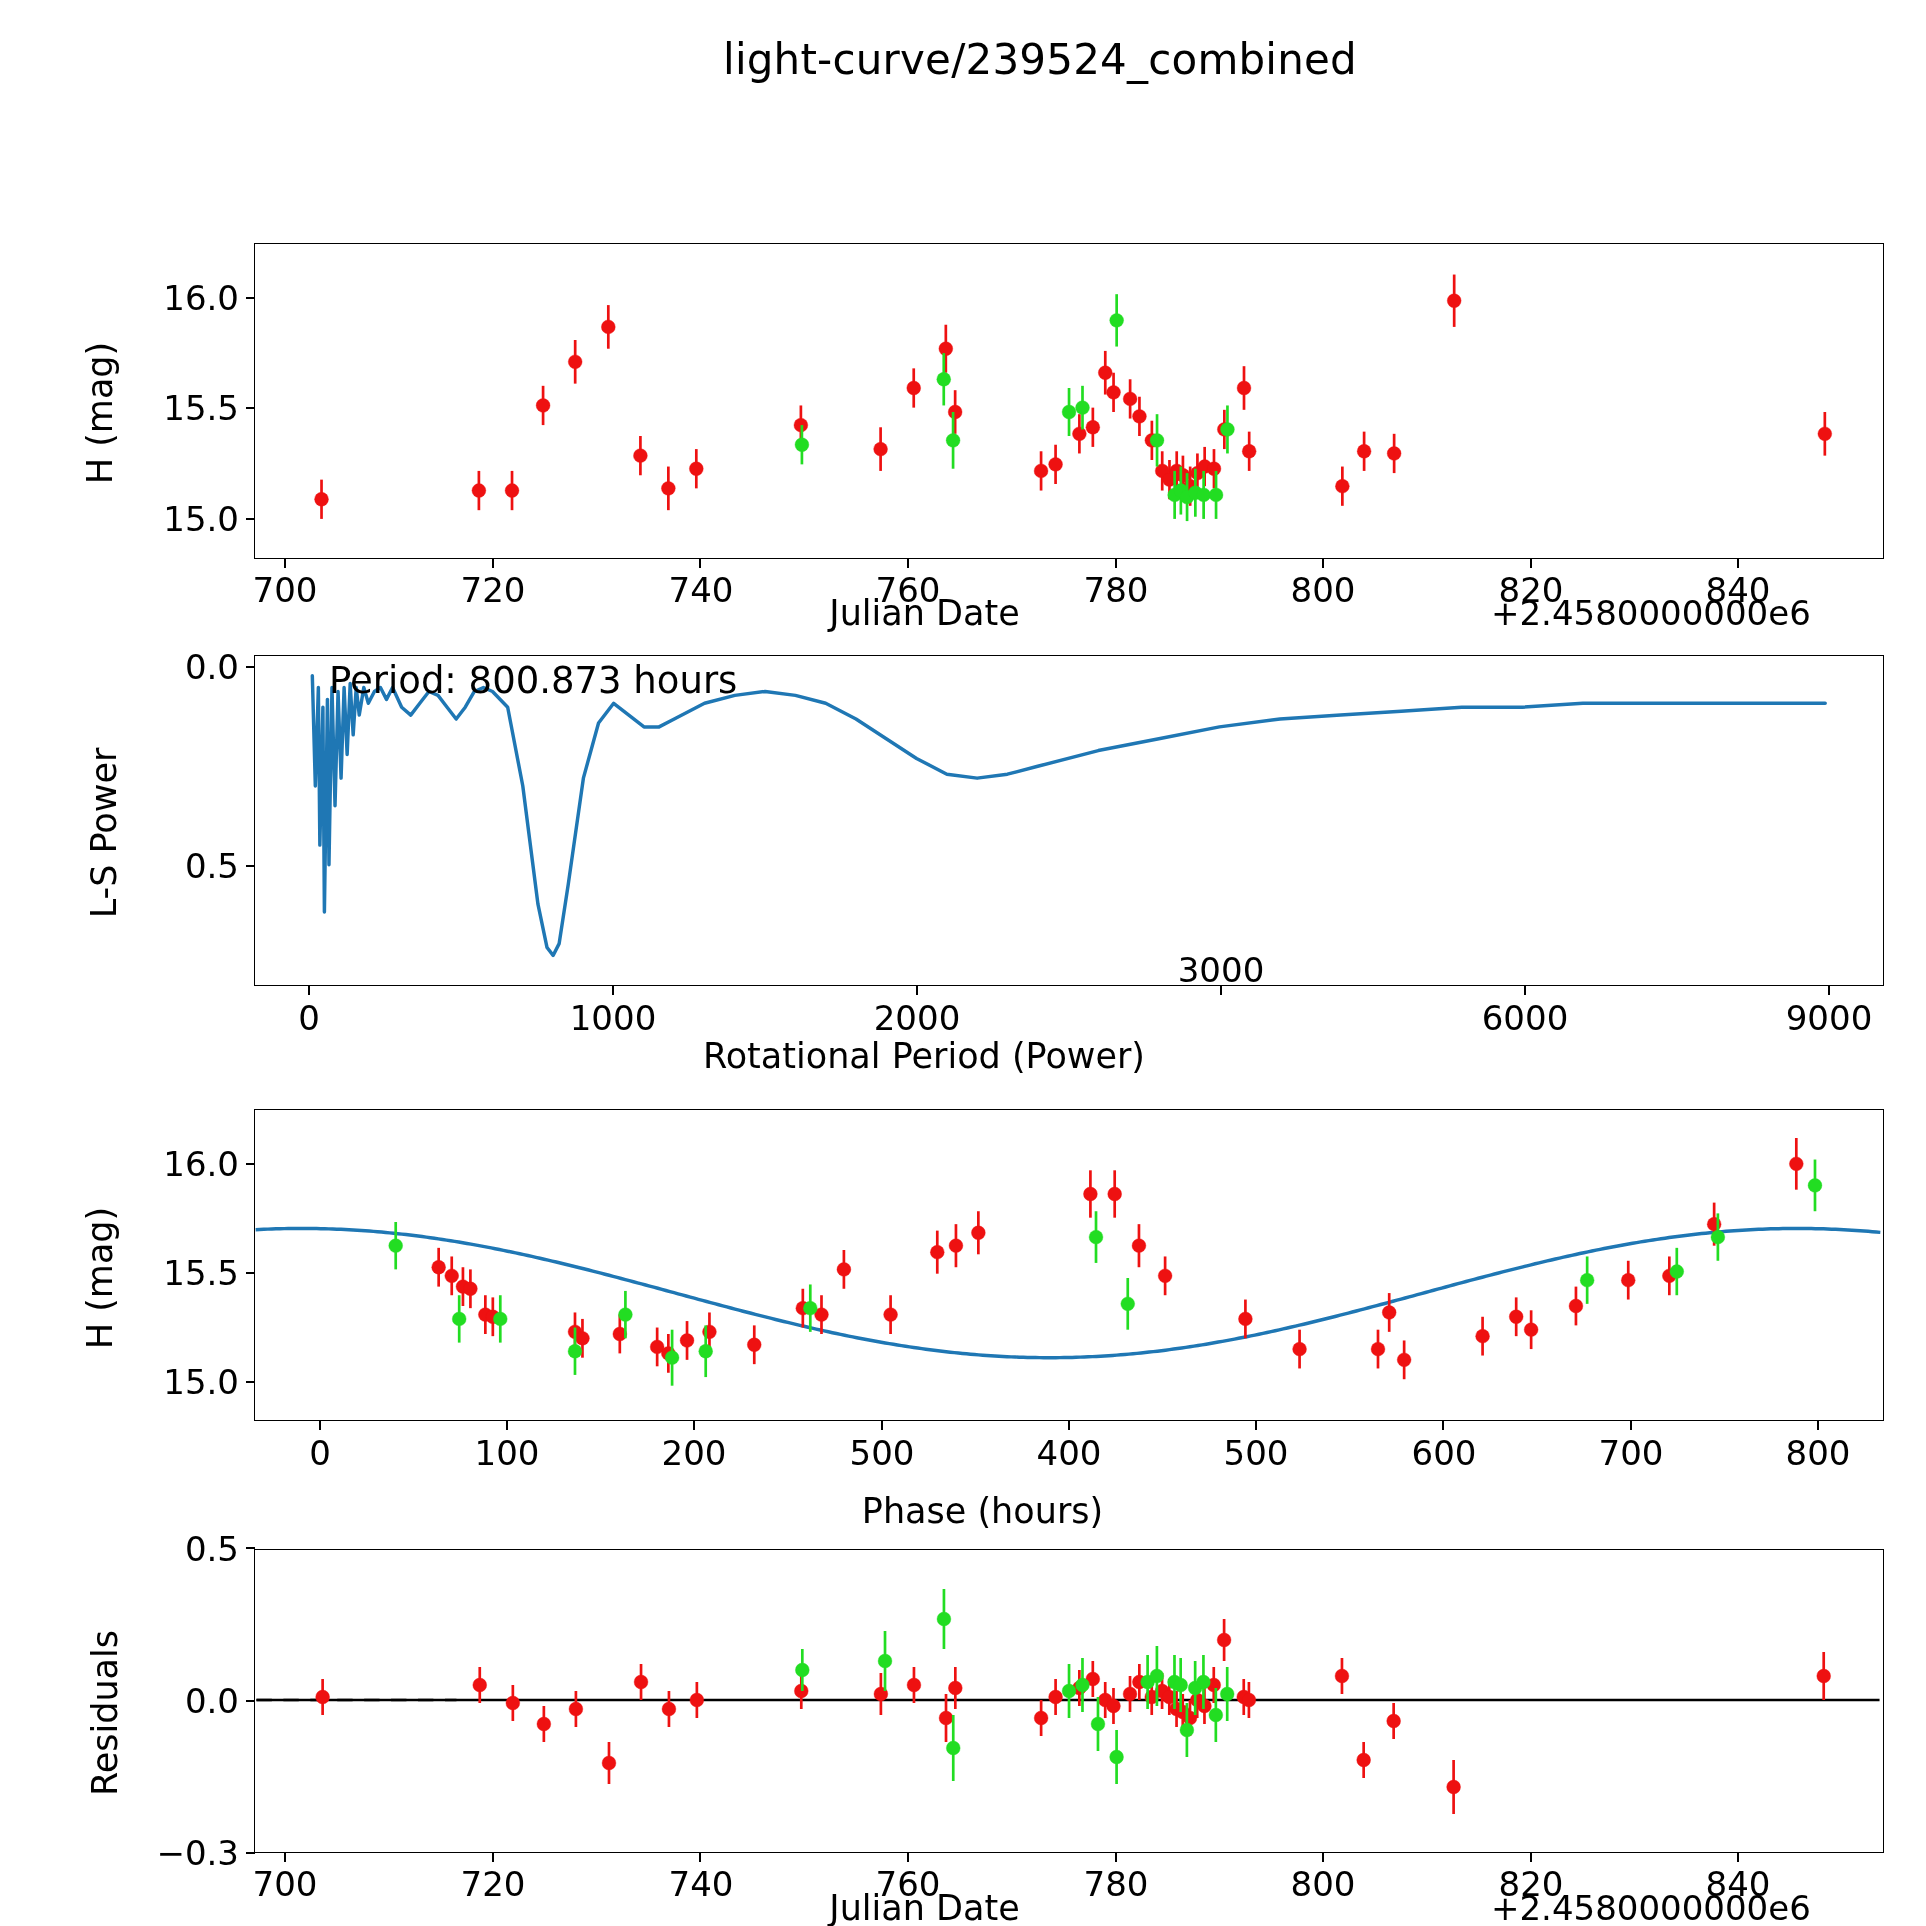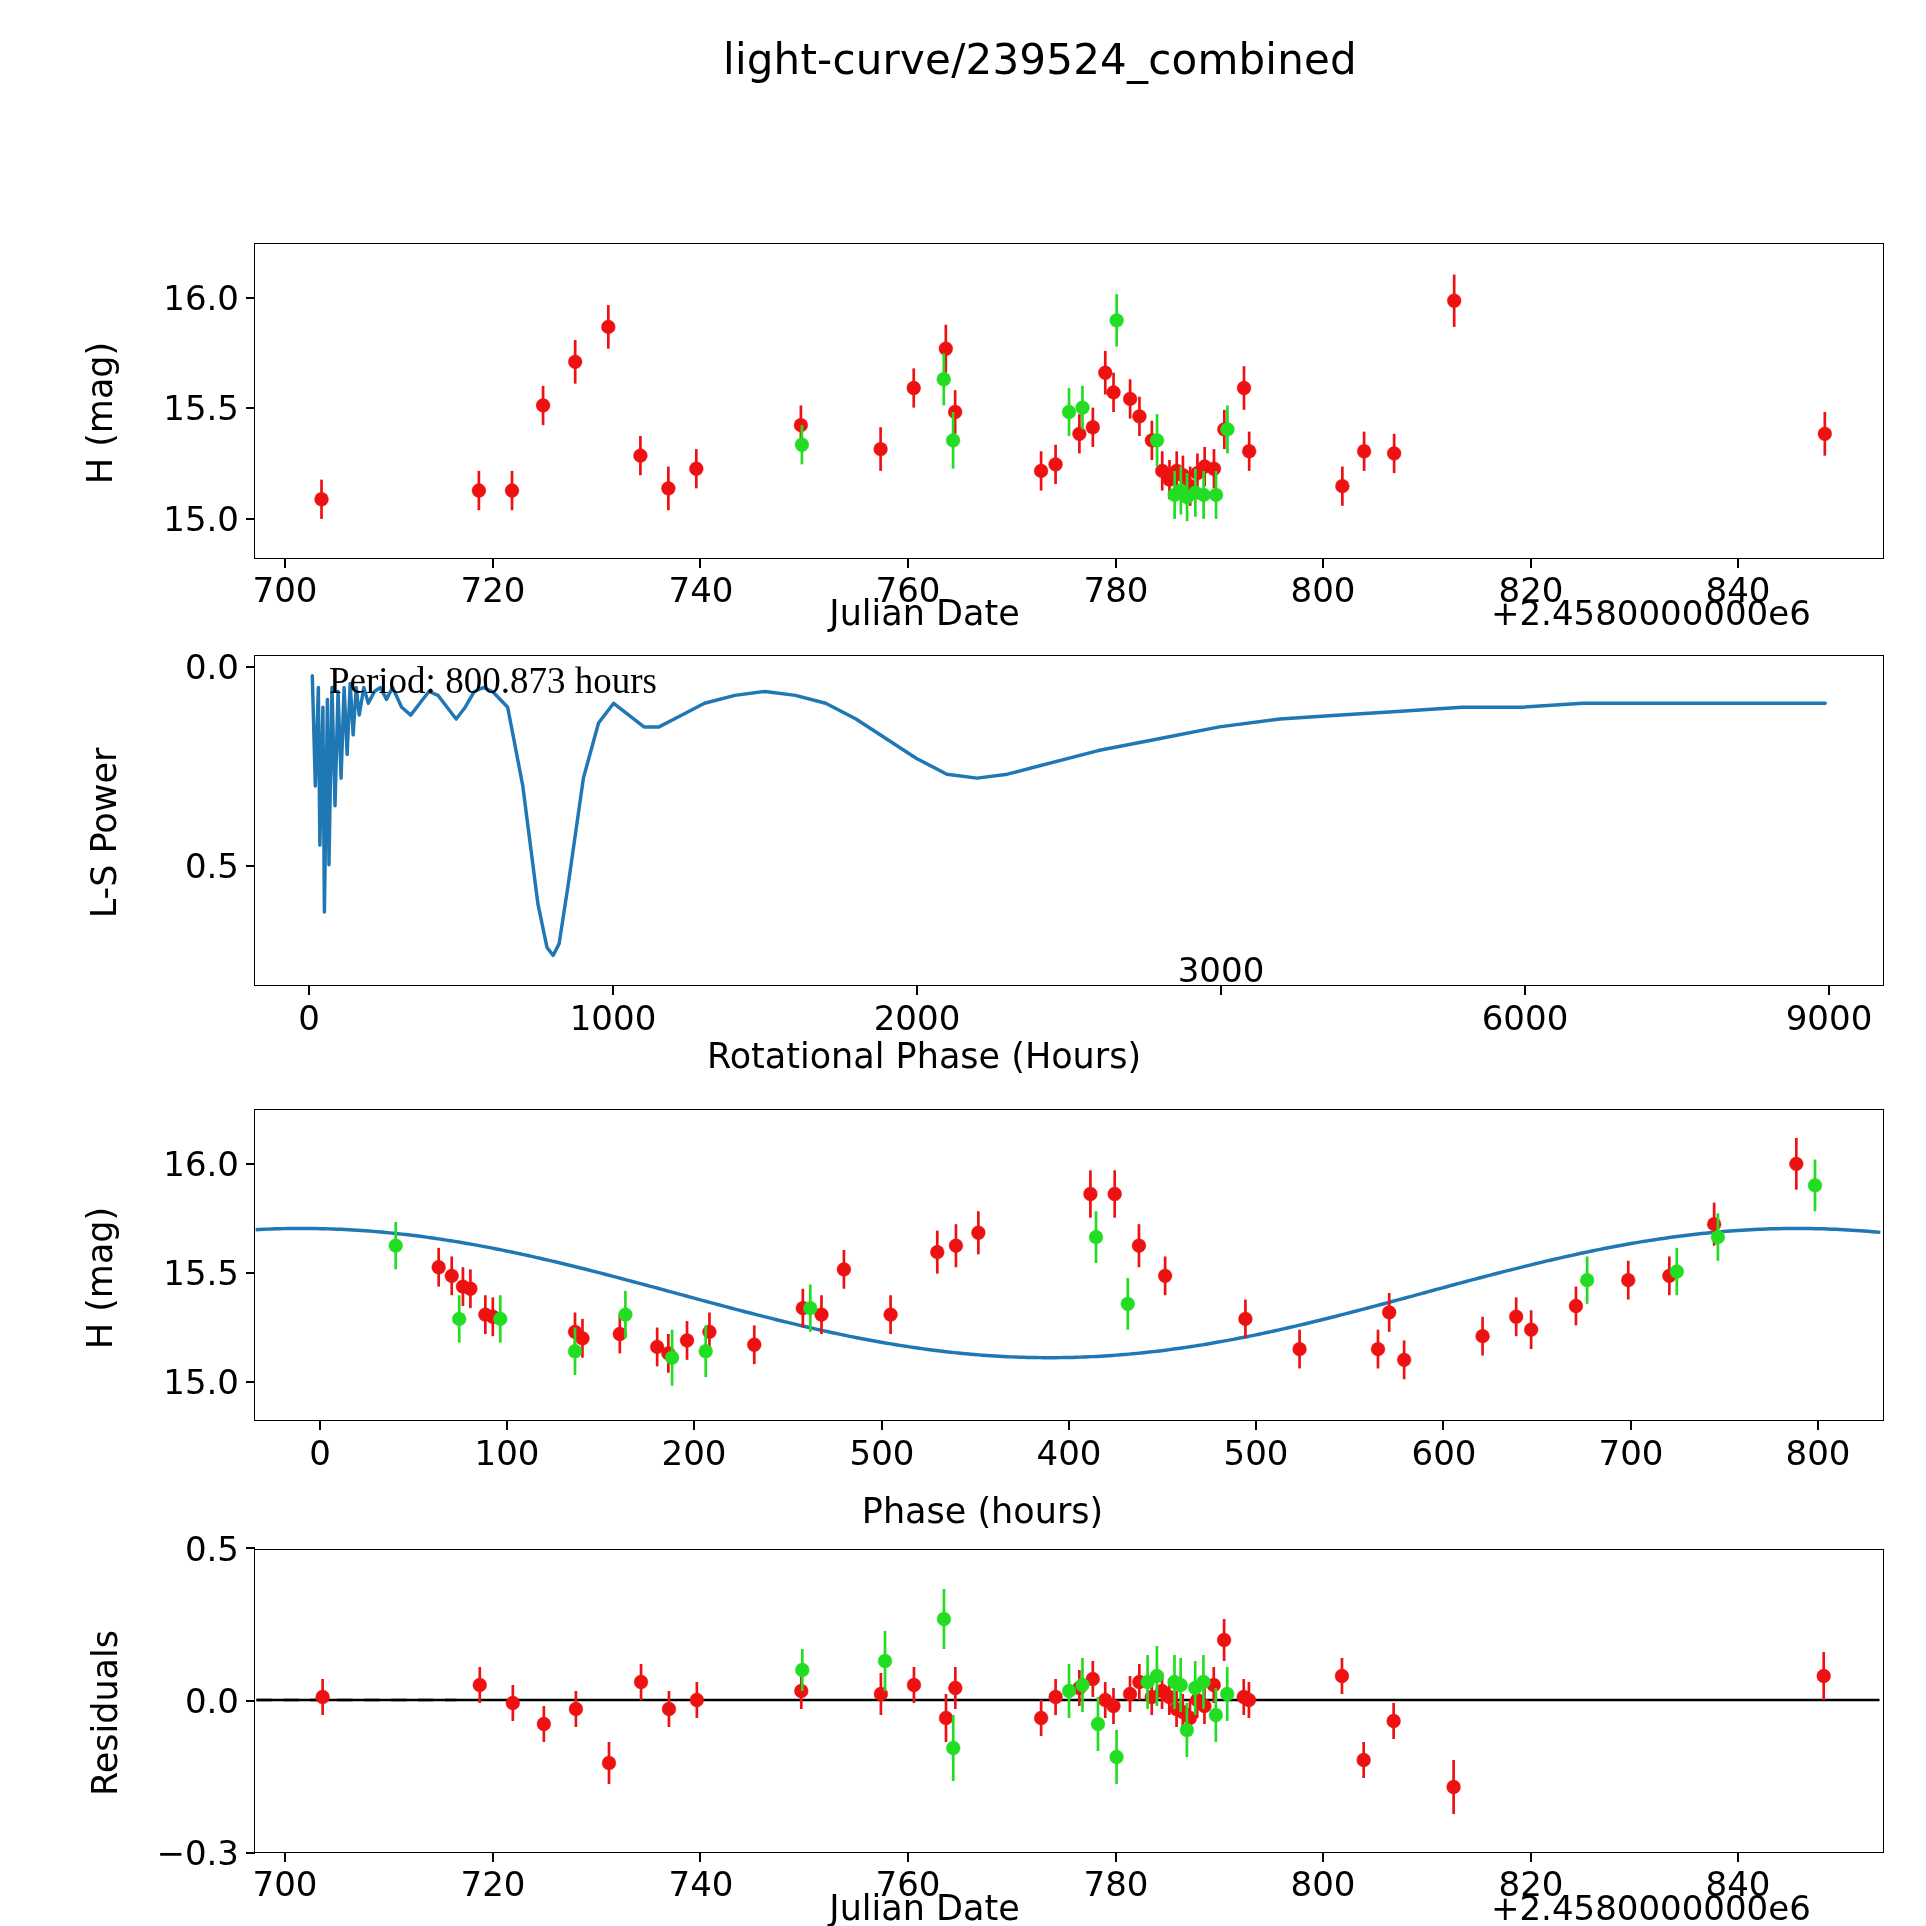--- a/index.html
+++ b/index.html
@@ -77,21 +77,20 @@
   }
   .tick-mark {
     position: absolute;
     background: #000000;
   }
   .annotation {
     position: absolute;
     font-size: 37px;
     color: #000000;
     white-space: nowrap;
-    font-family: Liberation Serif, serif;
   }
   svg {
     display: block;
   }
 </style>
 </head>
 <body>
 
 <div class="figure">
 
@@ -242,21 +241,21 @@
   </div>
 
   <div class="panel">
     <div class="plot-area" id="axes2" style="left:254px; top:655px; width:1630px; height:331px;">
       <svg id="svg2" width="1626" height="327" viewBox="0 0 4220 850">
           <path d="M145.7 51.2 L153.5 338.0 L161.4 81.9 L165.3 491.6 L173.2 133.1 L177.1 665.7 L185.0 112.7 L189.0 542.8 L196.8 81.9 L204.7 389.2 L212.6 92.2 L220.4 317.5 L228.3 81.9 L236.2 256.0 L244.1 71.7 L251.9 204.8 L259.8 81.9 L267.7 153.6 L279.5 81.9 L291.3 122.9 L307.1 92.2 L322.8 81.9 L338.5 112.7 L354.3 81.9 L377.9 133.1 L401.5 153.6 L425.1 122.9 L448.8 92.2 L472.4 102.4 L496.0 133.1 L519.6 163.9 L543.2 133.1 L566.9 92.2 L590.5 81.9 L614.1 92.2 L653.5 133.1 L692.8 338.0 L732.2 645.2 L755.8 757.8 L771.6 778.3 L787.3 747.6 L810.9 594.0 L850.3 317.5 L889.7 174.1 L929.0 122.9 L968.4 153.6 L1007.8 184.3 L1047.1 184.3 L1086.5 163.9 L1165.2 122.9 L1244.0 102.4 L1322.7 92.2 L1401.4 102.4 L1480.1 122.9 L1558.9 163.9 L1637.6 215.1 L1716.3 266.3 L1795.1 307.2 L1873.8 317.5 L1952.5 307.2 L2031.3 286.7 L2188.7 245.8 L2346.2 215.1 L2503.7 184.3 L2661.1 163.9 L2818.6 153.6 L2976.0 143.4 L3133.5 133.1 L3291.0 133.1 L3448.4 122.9 L3605.9 122.9 L3763.4 122.9 L3920.8 122.9 L4078.3 122.9 " fill="none" stroke="#1f77b4" stroke-width="9" stroke-linejoin="round" stroke-linecap="round"></path>
         </svg>
     </div>
     <div class="annotation" style="left:329px; top:659px;">Period: 800.873 hours</div>
     <div class="ylabel" style="left:-50px; top:813px; width:308px; text-align:center; transform: rotate(-90deg);">L-S Power</div>
-    <div class="axis-label" style="left:616px; top:1036px; width:616px;">Rotational Phase (Hours)</div>
+    <div class="axis-label" style="left:616px; top:1036px; width:616px;">Rotational Period (Power)</div>
     <div id="ticks2">
         <div class="tick-mark" style="left: 308px; top: 986px; width: 2.3px; height: 8.5px;"></div>
         <div class="tick-label-x" style="left: 309px; top: 998px;">0</div>
         <div class="tick-mark" style="left: 612px; top: 986px; width: 2.3px; height: 8.5px;"></div>
         <div class="tick-label-x" style="left: 613px; top: 998px;">1000</div>
         <div class="tick-mark" style="left: 916px; top: 986px; width: 2.3px; height: 8.5px;"></div>
         <div class="tick-label-x" style="left: 917px; top: 998px;">2000</div>
         <div class="tick-mark" style="left: 1220px; top: 986px; width: 2.3px; height: 8.5px;"></div>
         <div class="tick-label-x" style="left: 1221px; top: 950px;">3000</div>
         <div class="tick-mark" style="left: 1524px; top: 986px; width: 2.3px; height: 8.5px;"></div>

